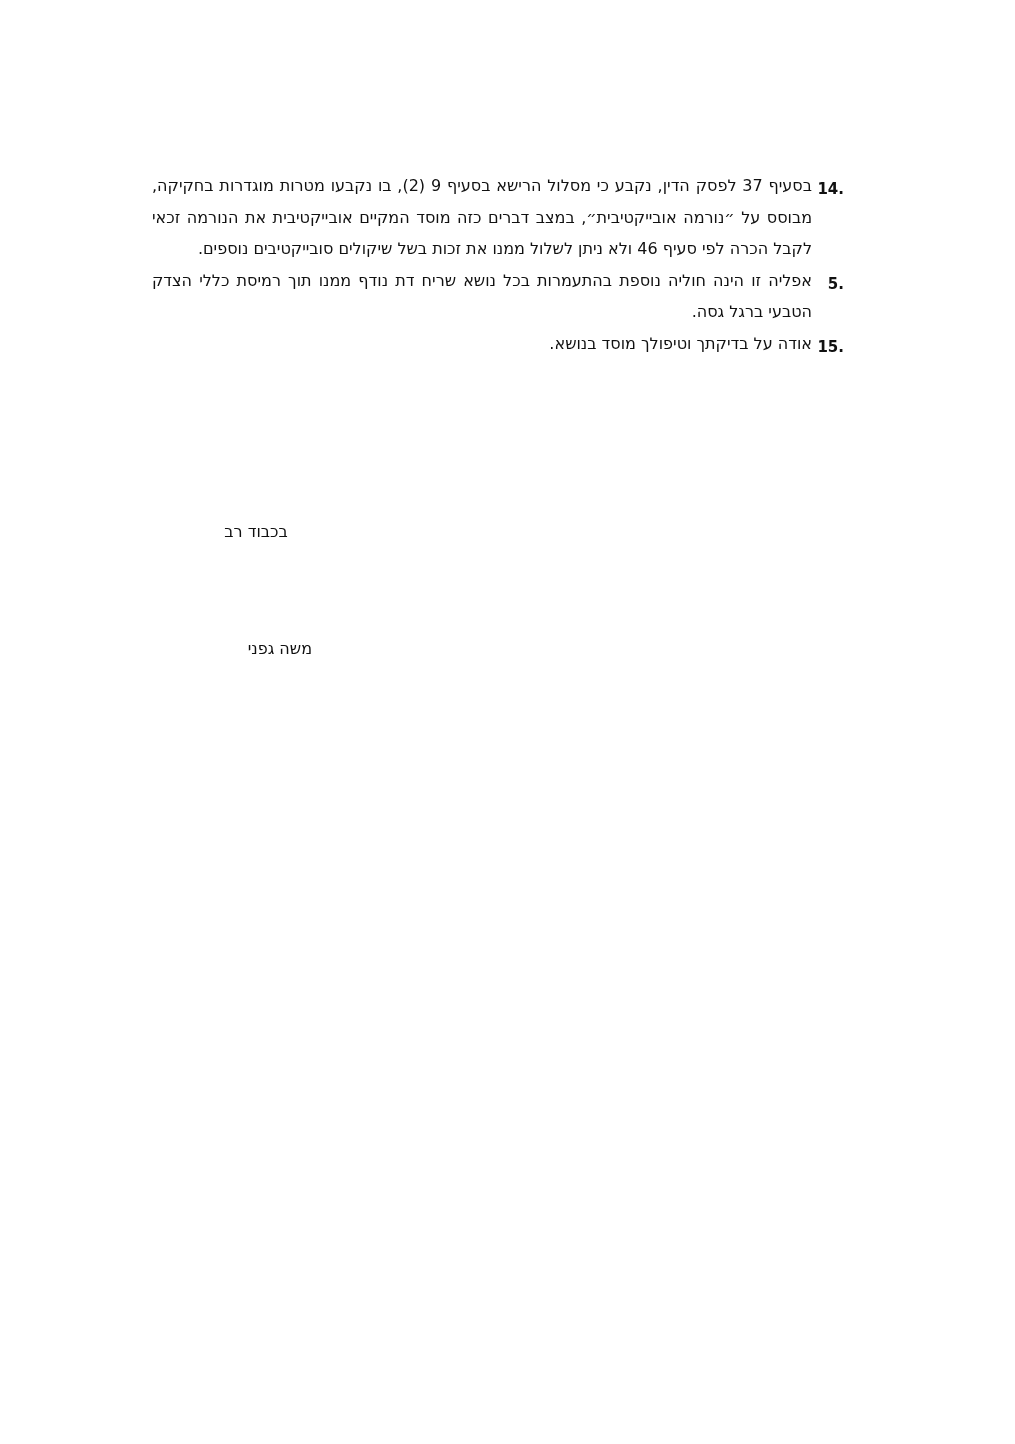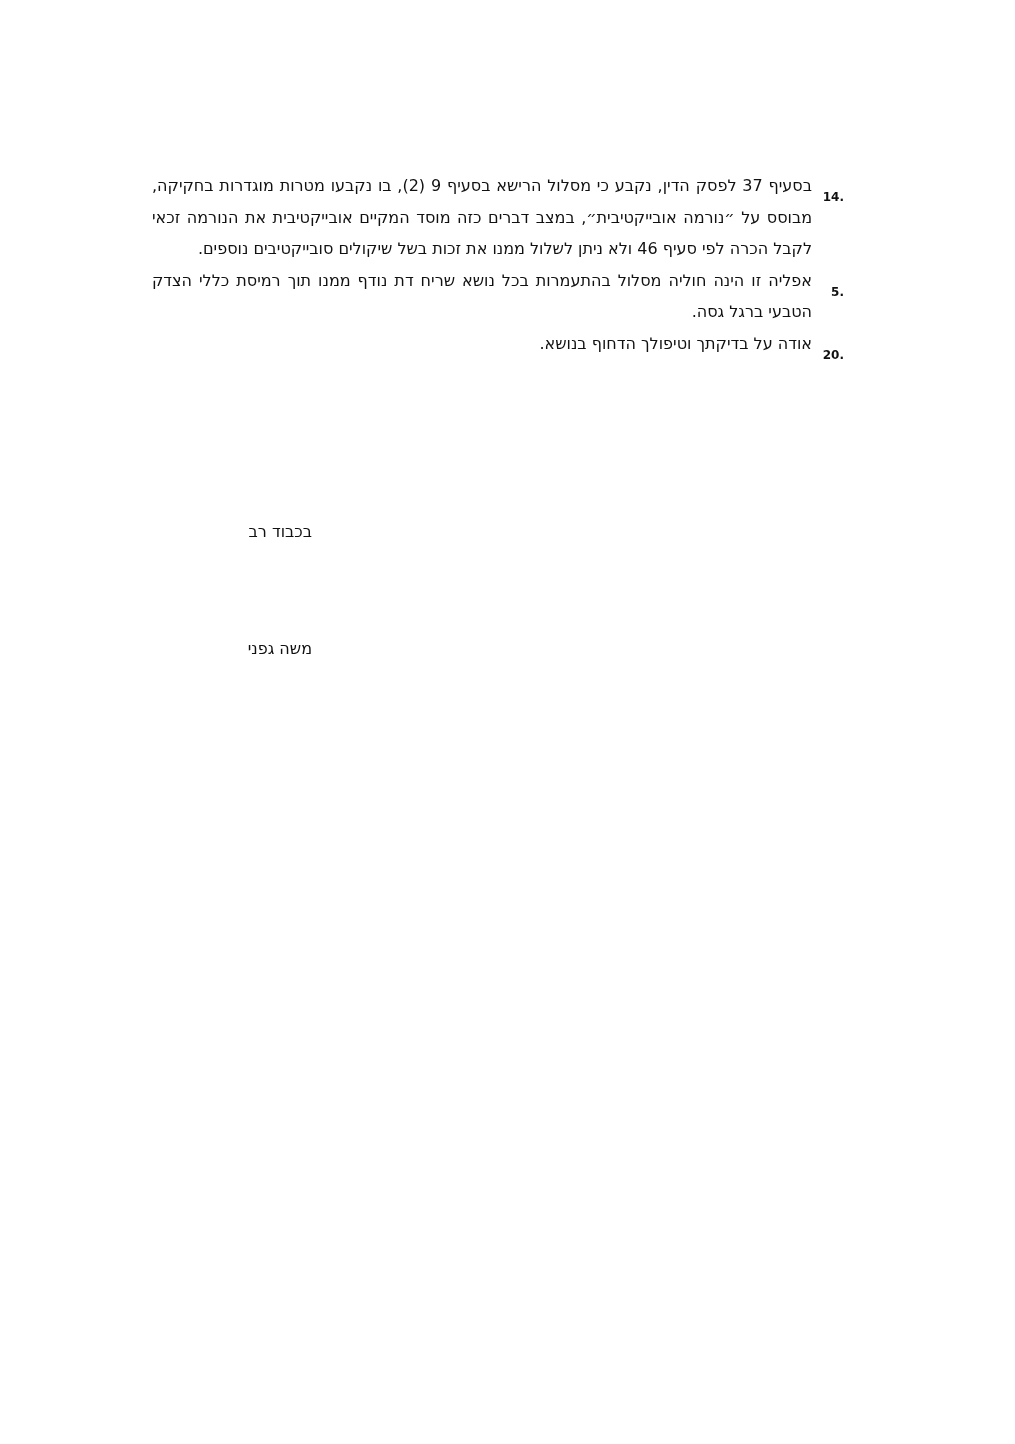--- a/index.html
+++ b/index.html
@@ -2,42 +2,42 @@
 <html><head>
 <meta charset="utf-8">
 <style>
   html, body { margin: 0; padding: 0; background: #ffffff; }
   body { width: 1015px; height: 1444px; position: relative; overflow: hidden;
          font-family: "DejaVu Sans", sans-serif; color: #111111; }
   .page { position: absolute; left: 0; top: 0; width: 1015px; height: 1444px; background: #fff; }
   .list { position: absolute; left: 152px; top: 170px; width: 692px; direction: rtl; }
   .item { position: relative; padding-right: 32px; font-size: 16px; line-height: 31.5px;
           text-align: justify; text-align-last: right; margin-bottom: 0px; }
-  .item .num { position: absolute; right: 0; top: 12px; font-weight: bold; direction: ltr;
-               font-size: 12px; }
+  .item .num { position: absolute; right: 0; top: 4px; font-weight: bold; direction: ltr;
+               font-size: 15px; }
   .item .body { display: block; }
   .closing { position: absolute; left: 200px; width: 112px; direction: rtl; text-align: right;
              font-size: 16px; }
-  .closing.greet { top: 522px; }
+  .closing.greet { top: 522px; text-align: center; }
   .closing.name { top: 639px; }
 </style>
 </head>
 <body>
 
 <div class="page">
   <div class="list">
     <div class="item">
       <span class="num">14.</span>
       <span class="body">בסעיף 37 לפסק הדין, נקבע כי מסלול הרישא בסעיף 9 (2), בו נקבעו מטרות מוגדרות בחקיקה, מבוסס על ״נורמה אובייקטיבית״, במצב דברים כזה מוסד המקיים אובייקטיבית את הנורמה זכאי לקבל הכרה לפי סעיף 46 ולא ניתן לשלול ממנו את זכות בשל שיקולים סובייקטיבים נוספים.</span>
     </div>
     <div class="item">
       <span class="num">5.</span>
-      <span class="body">אפליה זו הינה חוליה מסלול בהתעמרות בכל נושא שריח דת נודף ממנו תוך רמיסת כללי הצדק הטבעי ברגל גסה.</span>
+      <span class="body">אפליה זו הינה חוליה נוספת בהתעמרות בכל נושא שריח דת נודף ממנו תוך רמיסת כללי הצדק הטבעי ברגל גסה.</span>
     </div>
     <div class="item">
-      <span class="num">20.</span>
-      <span class="body">אודה על בדיקתך וטיפולך הדחוף בנושא.</span>
+      <span class="num">15.</span>
+      <span class="body">אודה על בדיקתך וטיפולך מוסד בנושא.</span>
     </div>
   </div>
 
   <div class="closing greet">בכבוד רב</div>
   <div class="closing name">משה גפני</div>
 </div>
 
 </body></html>

